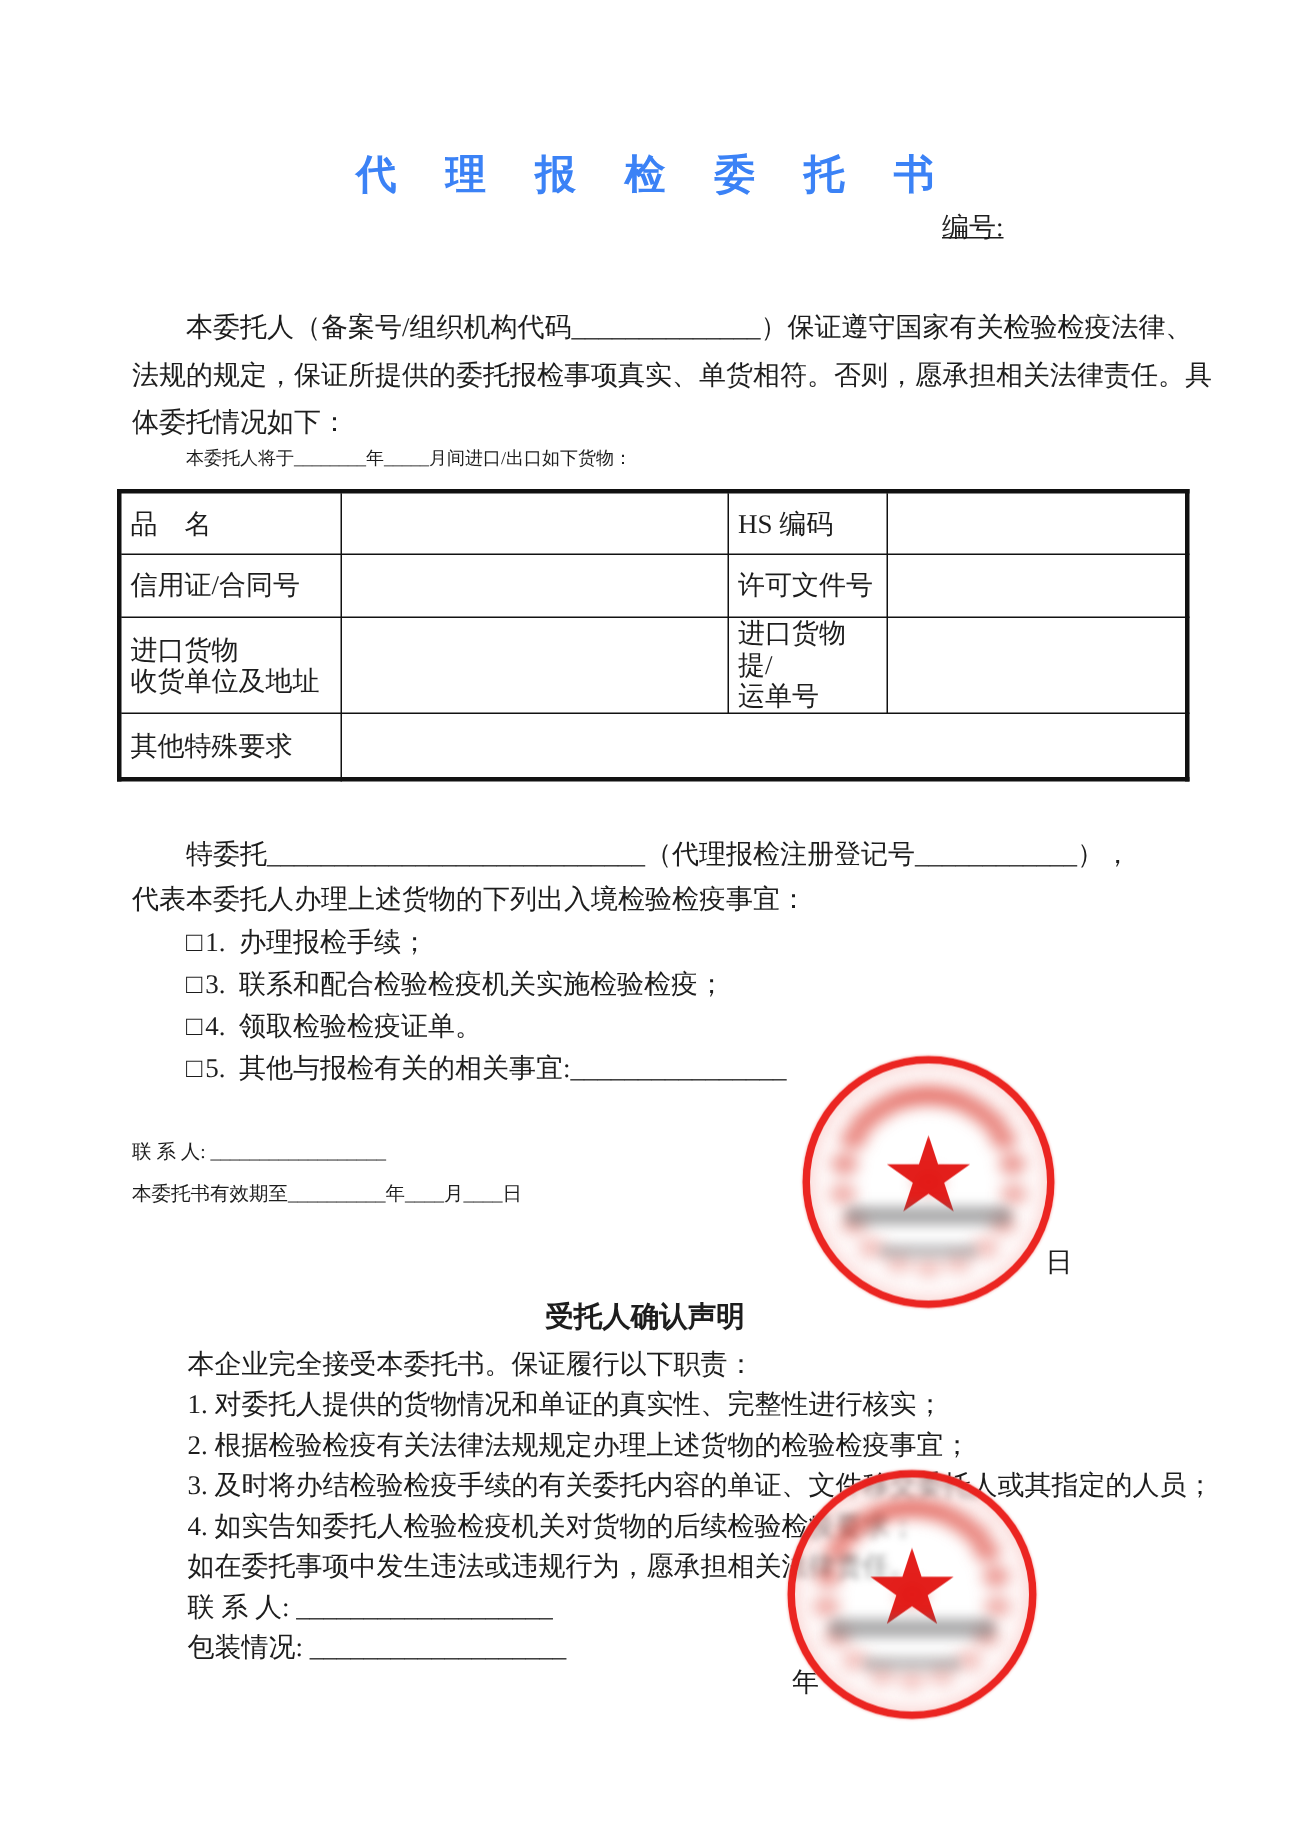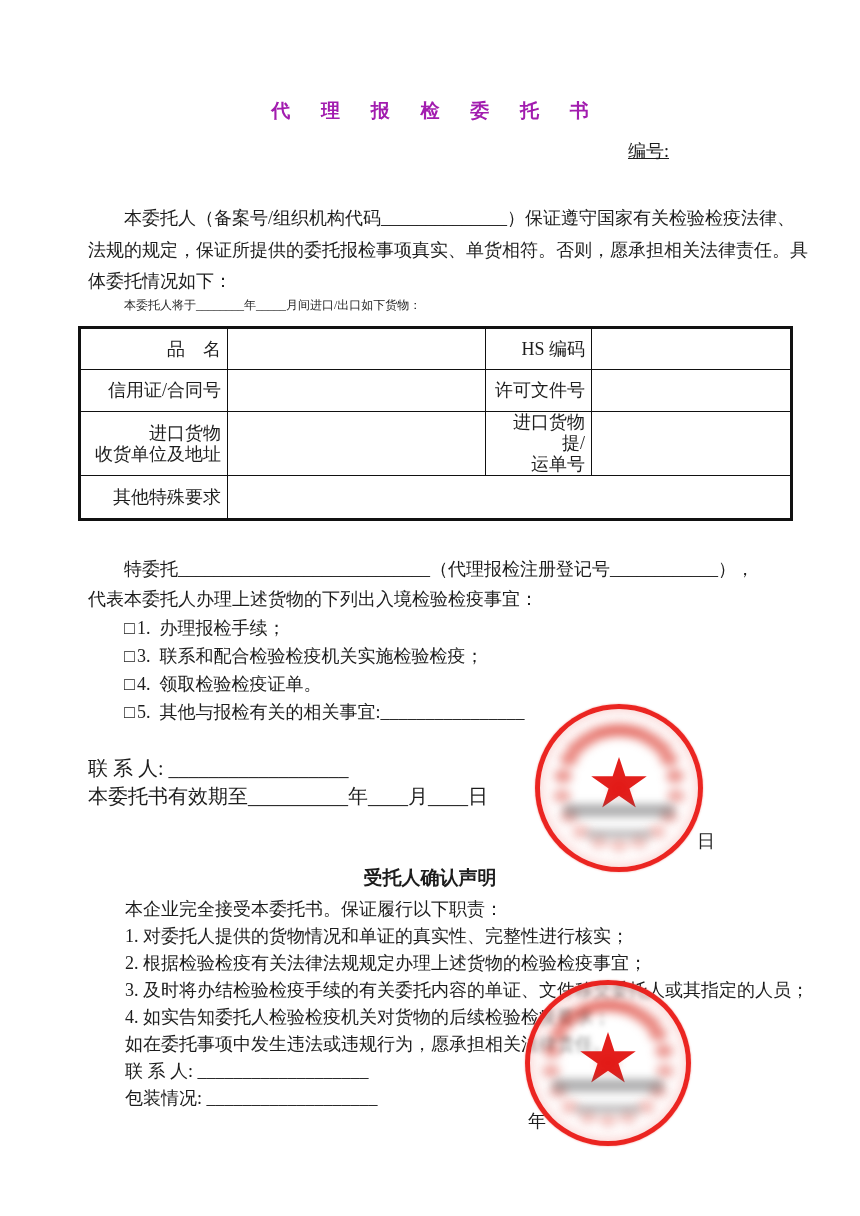--- a/index.html
+++ b/index.html
@@ -4,49 +4,49 @@
 <style>
   * { margin:0; padding:0; box-sizing:border-box; }
   html,body { background:#ffffff; }
   .page {
     position:relative; width:860px; height:1216px; background:#ffffff;
     color:#1d1d1d; font-family:"Liberation Serif","DejaVu Serif",serif;
     overflow:hidden;
   }
   .title {
     position:absolute; top:98px; left:0; width:100%;
-    text-align:center; font-size:19px; font-weight:bold; letter-spacing:13px;
-    text-indent:13px; color:#a21caf;
+    text-align:center; font-size:27px; font-weight:bold; letter-spacing:13px;
+    text-indent:13px; color:#3b82f6;
   }
   .doc-no { position:absolute; top:139px; left:628px; font-size:18px;text-decoration:underline; }
 
   .intro { position:absolute; left:88px; top:203px; width:714px; font-size:18px; line-height:31.5px; }
   .intro .l1 { padding-left:36px; white-space:nowrap; }
   .intro .l2, .intro .l3 { white-space:nowrap; }
 
   .schedule { position:absolute; left:88px; top:297px; font-size:12px; white-space:nowrap; padding-left:36px; }
 
   table.goods {
     position:absolute; left:78px; top:326px; width:712px;
     border-collapse:collapse; table-layout:fixed;
     border:3px solid #111;
   }
   table.goods td { border:1px solid #111; font-size:18px; padding:0 6px; }
-  td.lbl { text-align:right; white-space:pre-line; line-height:21px; }
+  td.lbl { text-align:left; white-space:pre-line; line-height:21px; }
   .c0 { width:148px; } .c1 { width:258px; } .c2 { width:106px; } .c3 { width:200px; }
   tr.r0 td, tr.r1 td, tr.r2 td { height:42px; }
   tr.r3 td { height:56px; }
   tr.r4 td { height:44px; }
 
   .entrust1 { position:absolute; left:88px; top:557px; font-size:18px; white-space:nowrap; padding-left:36px; }
   .entrust2 { position:absolute; left:88px; top:587px; font-size:18px; white-space:nowrap; }
   .items { position:absolute; left:124px; top:614px; font-size:18px; line-height:28px; }
   .items .it { white-space:nowrap; }
   .items .cb { margin-right:2px; }
-  .contact-block { position:absolute; left:88px; top:754px; font-size:20px; line-height:28px; }
+  .contact-block { position:absolute; left:88px; top:754px; font-size:13px; line-height:28px; }
   .contact-block div { white-space:nowrap; }
 
   .sign-day { position:absolute; left:697px; top:829px; font-size:18px; }
   .sign-year { position:absolute; left:528px; top:1109px; font-size:18px; }
 
   .decl-heading { position:absolute; top:865px; left:0; width:100%; text-align:center; font-size:19px; font-weight:bold; }
   .decl { position:absolute; left:125px; top:896px; font-size:18px; line-height:27px; }
   .decl div { white-space:nowrap; }
 
   

